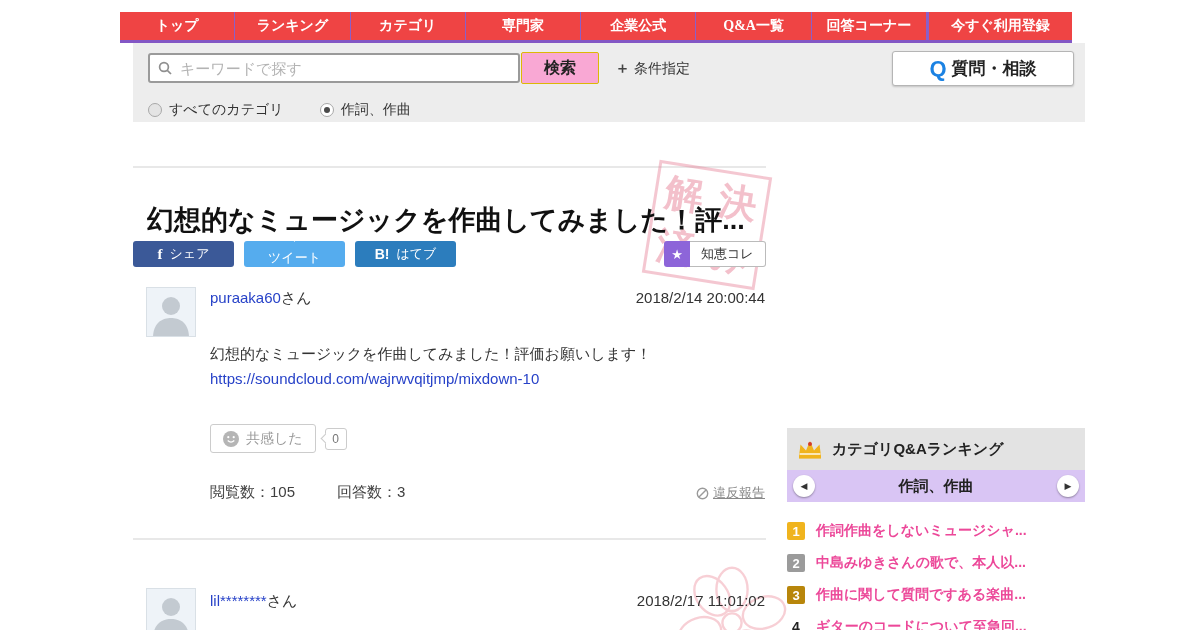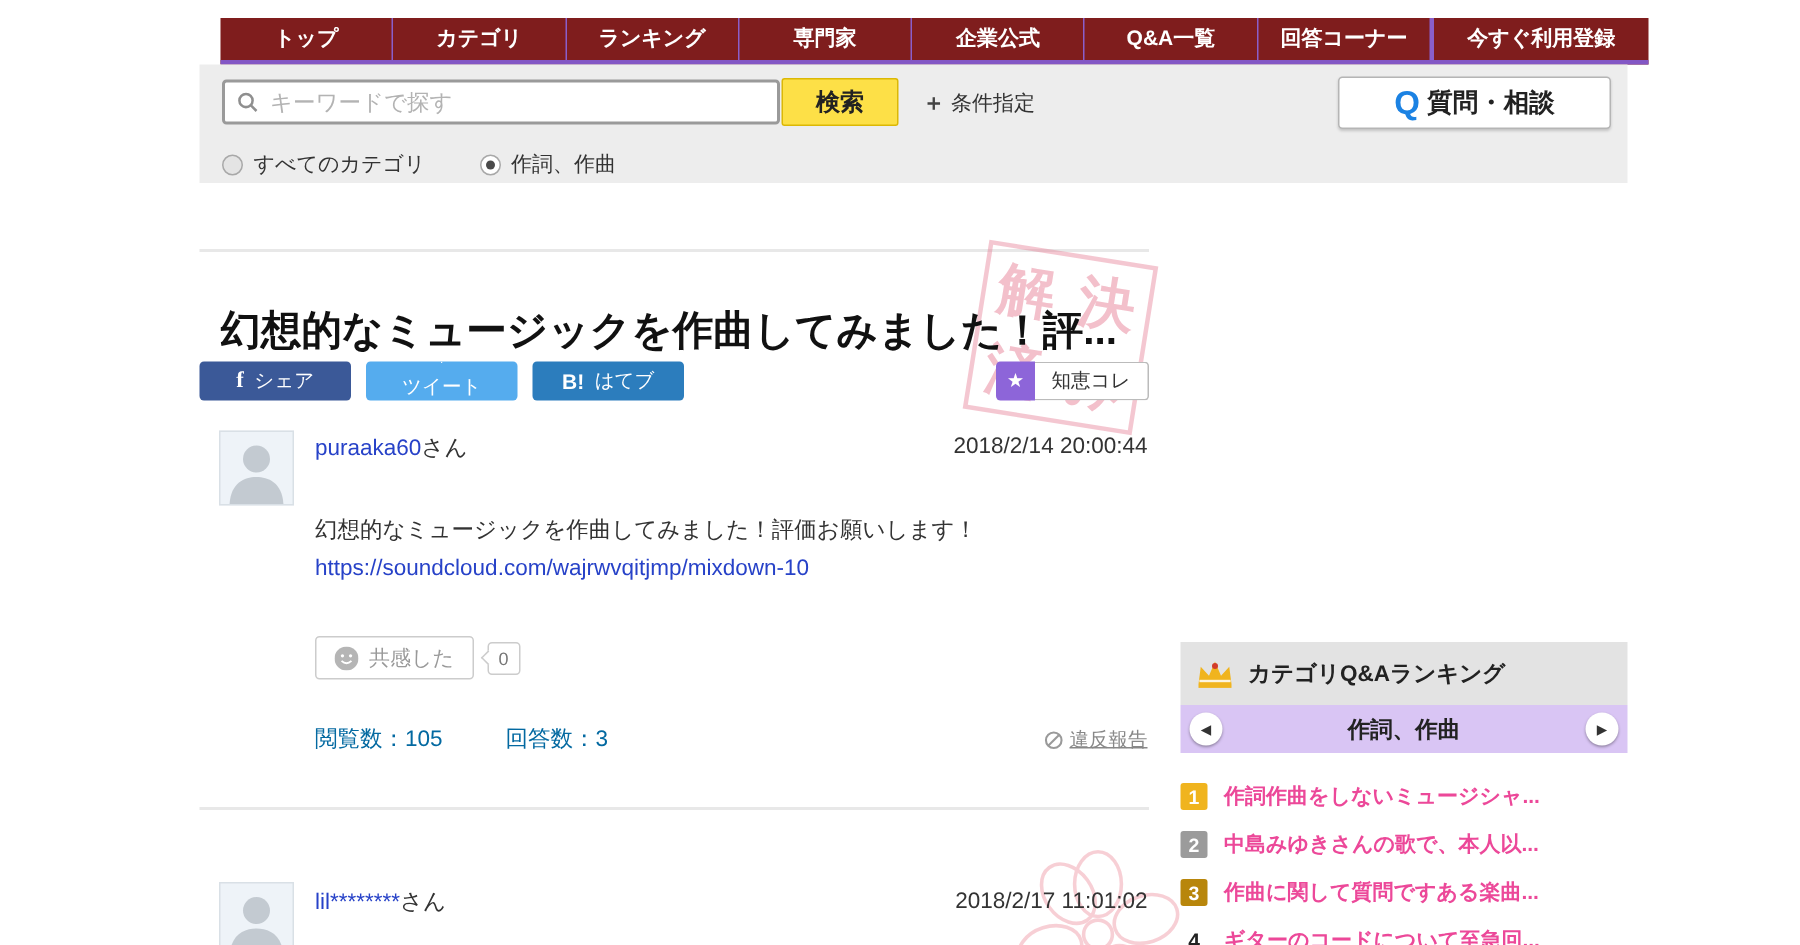--- a/index.html
+++ b/index.html
@@ -1,34 +1,34 @@
 <!DOCTYPE html>
 <html><head>
 <meta charset="utf-8">
 <style>
   html,body{margin:0;padding:0;}
   .stage{position:relative;width:1200px;height:630px;background:#fff;overflow:hidden;
          font-family:"Liberation Sans","DejaVu Sans",sans-serif;color:#333;}
   a{text-decoration:none;}
 
   
-  .topnav{position:absolute;left:147px;top:12px;width:952px;height:28px;background:#7f1d1d;
-          border-bottom:3px solid #8357c5;display:flex;}
+  .topnav{position:absolute;left:120px;top:12px;width:952px;height:28px;background:#ef4444;
+          border-bottom:3px solid #8357c5;display:flex;font-family:Liberation Serif, serif;}
   .topnav .nav-item{flex:1;display:flex;align-items:center;justify-content:center;color:#fff;
           font-size:14px;font-weight:bold;border-right:1px solid #8a5fc9;cursor:pointer;white-space:nowrap;}
   .topnav .nav-item:last-child{border-right:none;border-left:2px solid #8a5fc9;flex:1.25;}
 
   
   .searchband{position:absolute;left:133px;top:43px;width:952px;height:79px;background:#ededed;}
   .search-box{position:absolute;left:15px;top:10px;width:360px;height:26px;background:#fff;
           border:2px solid #9a9a9a;border-radius:3px;display:flex;align-items:center;padding-left:8px;}
   .search-box input{border:none;outline:none;flex:1;font-size:15px;color:#333;margin-left:6px;
           font-family:inherit;background:transparent;}
   .search-box input::placeholder{color:#b3b3b3;}
-  .search-btn{position:absolute;left:388px;top:9px;width:78px;height:32px;background:#fde047;
+  .search-btn{position:absolute;left:388px;top:9px;width:78px;height:32px;background:#f9a8d4;
           border:1px solid #dcb805;border-radius:2px;font-weight:bold;font-size:16px;color:#222;cursor:pointer;}
   .advanced{position:absolute;left:482px;top:16px;font-size:14px;color:#333;cursor:pointer;}
   .advanced .plus{font-weight:bold;color:#444;margin-right:4px;font-size:15px;}
   .ask-btn{position:absolute;right:11px;top:8px;width:180px;height:33px;background:#fff;
           border:1px solid #b5b5b5;border-radius:3px;box-shadow:0 1px 2px rgba(0,0,0,.18);
           display:flex;align-items:center;justify-content:center;font-size:17px;font-weight:bold;color:#222;cursor:pointer;}
   .ask-btn .q-glyph{color:#1b82e3;font-size:22px;font-weight:bold;margin-right:5px;}
   .radio-row{position:absolute;left:15px;top:58px;display:flex;gap:36px;align-items:center;
           font-size:14px;color:#333;}
   .radio-opt{display:flex;align-items:center;cursor:pointer;}
@@ -78,21 +78,21 @@
 
   .sympathy{position:absolute;left:210px;top:424px;display:flex;align-items:center;}
   .symp-btn{height:27px;border:1px solid #ccc;border-radius:3px;background:#fff;color:#999;
           font-size:14px;display:flex;align-items:center;gap:7px;padding:0 12px;cursor:pointer;}
   .symp-count{margin-left:9px;position:relative;width:20px;height:20px;border:1px solid #ccc;
           border-radius:3px;background:#fff;color:#777;font-size:12px;display:flex;
           align-items:center;justify-content:center;}
   .symp-count::before{content:"";position:absolute;left:-4px;top:6px;width:6px;height:6px;
           background:#fff;border-left:1px solid #ccc;border-bottom:1px solid #ccc;transform:rotate(45deg);}
 
-  .stats{position:absolute;left:210px;top:483px;font-size:15px;color:#0369a1;display:flex;gap:42px;}
+  .stats{position:absolute;left:210px;top:483px;font-size:15px;color:#404040;display:flex;gap:42px;}
   .report{position:absolute;right:435px;top:484px;font-size:13px;color:#888;display:flex;
           align-items:center;gap:4px;cursor:pointer;}
   .report span{text-decoration:underline;}
 
   .ba-heading{position:absolute;left:133px;top:559px;font-size:17px;font-weight:bold;color:#111;}
   .ba-user{position:absolute;left:210px;top:592px;font-size:15px;color:#333;z-index:1;}
   .ba-user a{color:#2742c8;cursor:pointer;}
   .ba-date{position:absolute;right:435px;top:592px;font-size:15px;color:#333;z-index:1;}
 
   
@@ -113,22 +113,22 @@
   .rank.r4{background:transparent;color:#222;font-size:14px;}
   .sb-link{color:#ec4899;font-weight:bold;font-size:14px;white-space:nowrap;}
 </style>
 </head>
 <body>
 
 <div class="stage">
 
   <div class="topnav">
     <div class="nav-item">トップ</div>
+    <div class="nav-item">ランキング</div>
     <div class="nav-item">カテゴリ</div>
-    <div class="nav-item">ランキング</div>
     <div class="nav-item">専門家</div>
     <div class="nav-item">企業公式</div>
     <div class="nav-item">Q&amp;A一覧</div>
     <div class="nav-item">回答コーナー</div>
     <div class="nav-item">今すぐ利用登録</div>
   </div>
 
   <div class="searchband">
     <div class="search-box">
       <svg width="14" height="14" viewBox="0 0 14 14">

